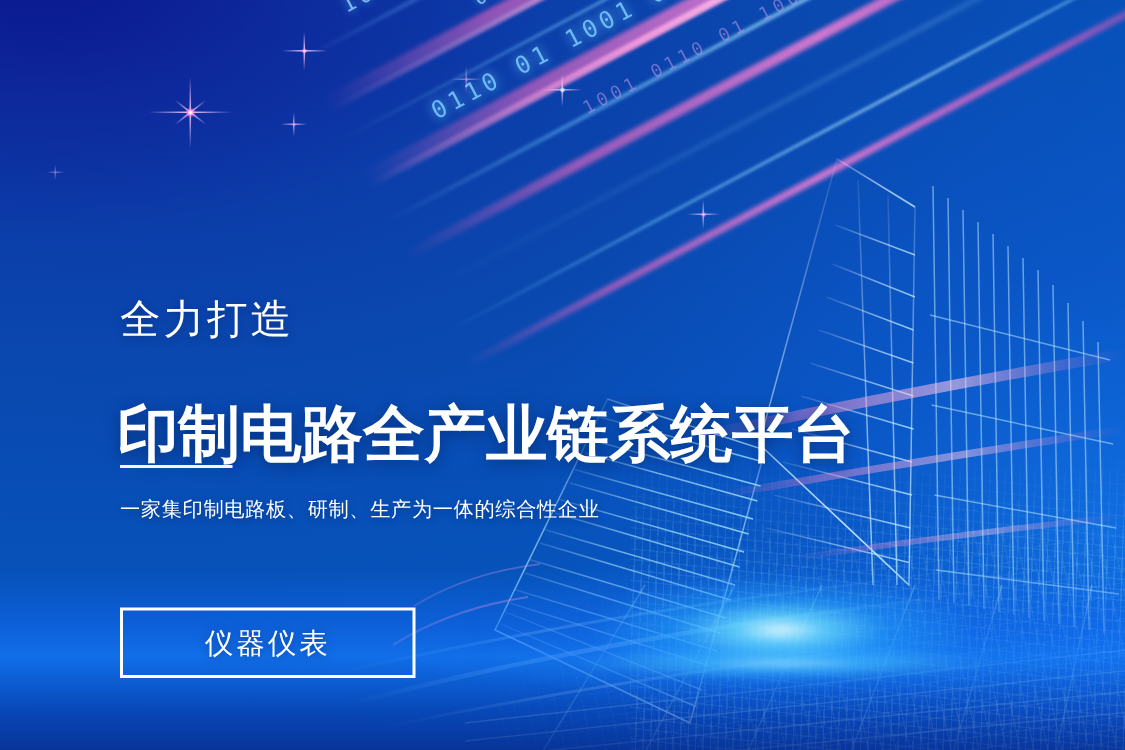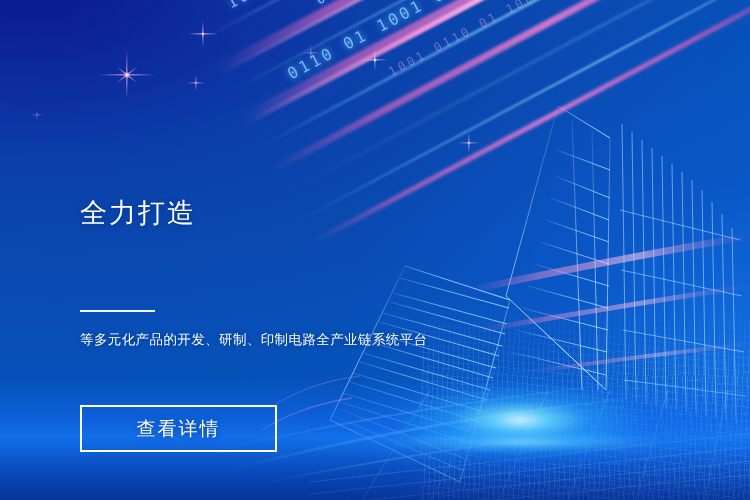--- a/index.html
+++ b/index.html
@@ -318,22 +318,23 @@
   <div class="star" style="left:30px;top:108px;width:14px;height:14px;opacity:.45;">
     <i class="h" style="width:12px;"></i>
       <i class="v" style="height:10px;"></i>
     <b style="width:2px;height:2px;"></b>
   </div>
 
   <div class="content">
 
     <div class="eyebrow">全力打造</div>
 
+    <h1 class="headline">印制电路全产业链系统平台</h1>
 
     <div class="divider"></div>
 
     <div class="desc">
-      <div>等多元化产品的开发、研制、印制电路全产业链系统平台</div>
+      <div>一家集印制电路板、研制、生产为一体的综合性企业</div>
     </div>
 
-    <div class="cta" role="button" tabindex="0">查看详情</div>
+    <div class="cta" role="button" tabindex="0">仪器仪表</div>
   </div>
 </div>
 
 </body></html>

